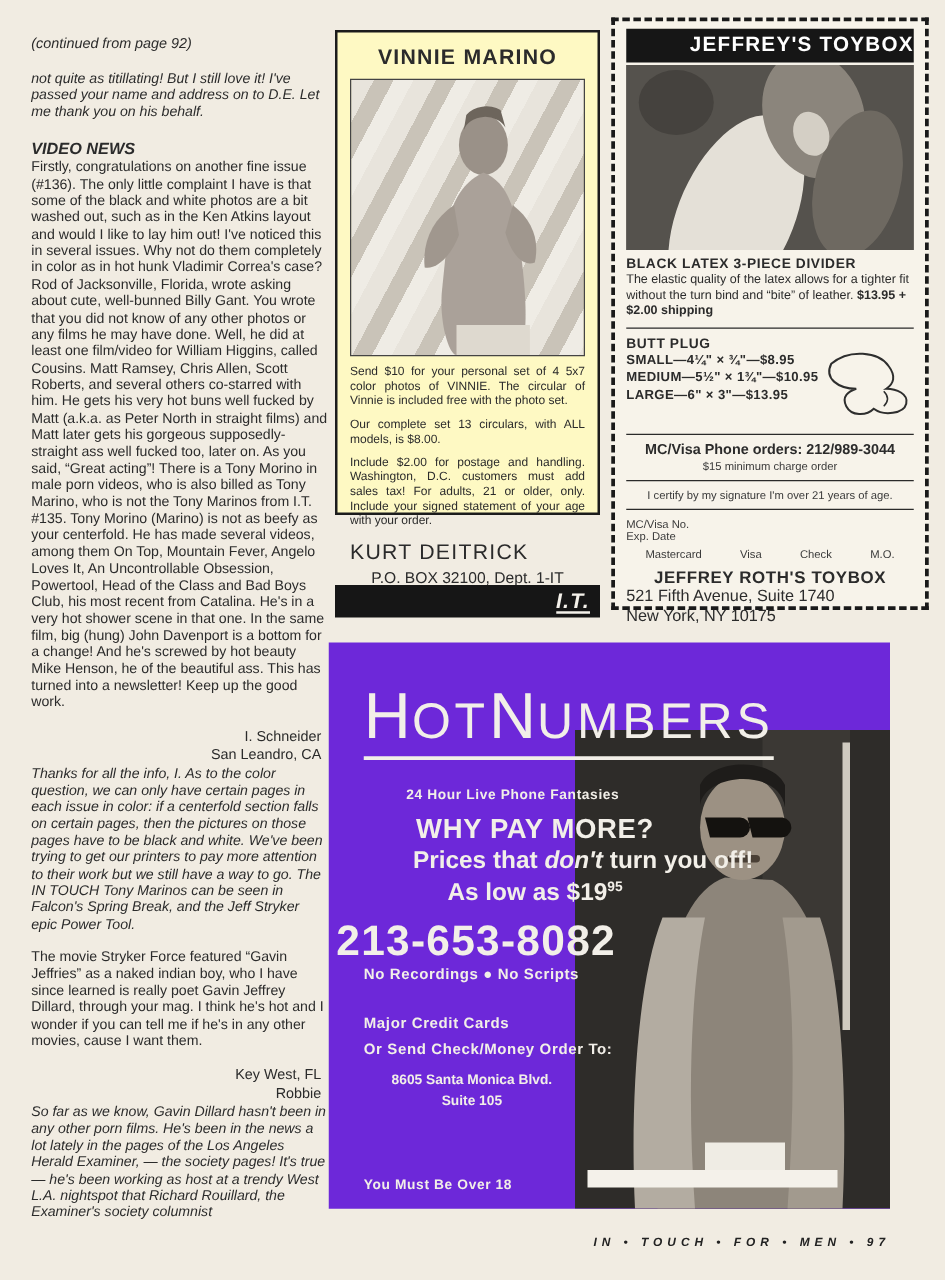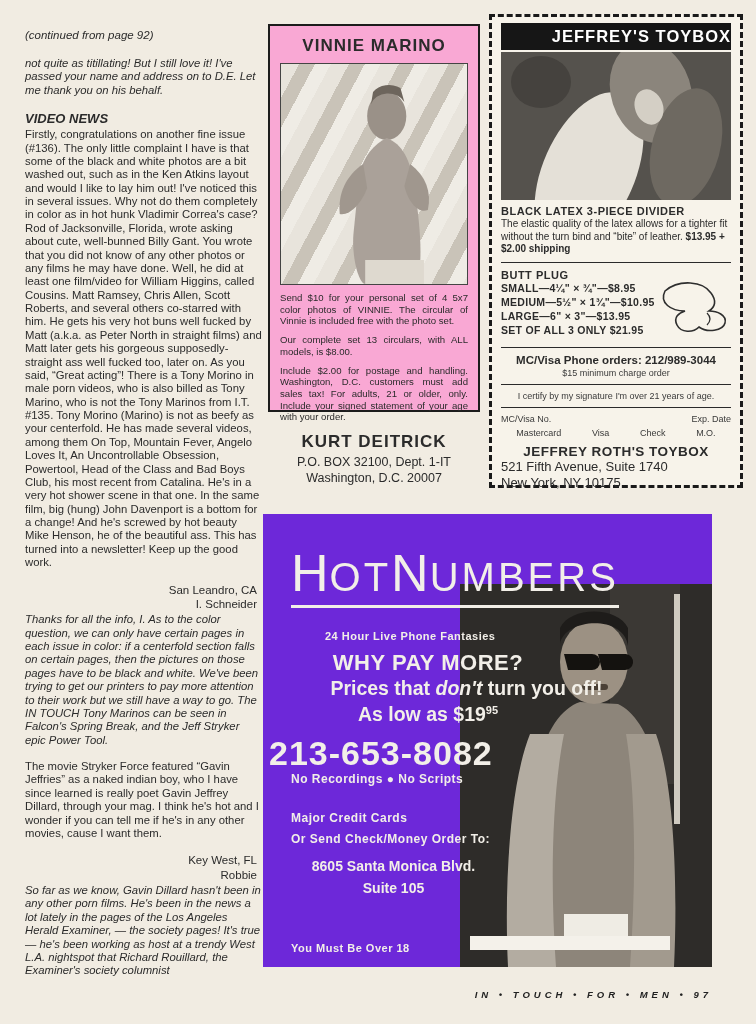--- a/index.html
+++ b/index.html
@@ -9,45 +9,45 @@
   
   .left-col{position:absolute;left:25px;top:26px;width:238px;}
   .letters-title{font-size:29px;font-weight:bold;font-style:italic;letter-spacing:1px;margin:0;line-height:1;}
   .continued{font-style:italic;font-size:11.5px;margin:3px 0 16px 0;}
   .body-p{font-size:11.3px;line-height:1.185;margin:0 0 13px 0;text-align:left;}
   .italic-p{font-style:italic;}
   .sec-head{font-size:13px;font-weight:bold;font-style:italic;margin:14px 0 2px 0;}
   .sig{font-size:11.5px;text-align:right;line-height:1.25;margin:2px 6px 2px 0;}
 
   
-  .vinnie-ad{position:absolute;left:268px;top:24px;width:212px;height:388px;background:#f9a8d4;border:2px solid #1c1c1c;box-sizing:border-box;padding:8px 10px;}
+  .vinnie-ad{position:absolute;left:268px;top:24px;width:212px;height:388px;background:#fef9c3;border:2px solid #1c1c1c;box-sizing:border-box;padding:8px 10px;}
   .vinnie-title{font-size:17px;font-weight:bold;text-align:center;letter-spacing:1px;margin:2px 0 7px 0;}
   .vinnie-photo{width:100%;height:222px;border:1px solid #444;box-sizing:border-box;background:repeating-linear-gradient(118deg,#e8e4dc 0 16px,#c9c3b8 16px 30px,#efece5 30px 44px);position:relative;overflow:hidden;}
   .vinnie-ad p{font-size:9.6px;line-height:1.22;text-align:justify;margin:7px 0 0 0;}
-  .kurt{font-size:17px;font-weight:bold;text-align:center;letter-spacing:1px;margin:9px 0 2px 0;}
+  .kurt{font-size:17px;font-weight:normal;text-align:left;letter-spacing:1px;margin:9px 0 2px 0;}
   .kurt-addr{font-size:12.5px;text-align:center;line-height:1.3;}
   .it-bar{position:absolute;left:268px;top:468px;width:212px;height:26px;background:#161616;display:flex;align-items:center;justify-content:flex-end;padding-right:8px;box-sizing:border-box;}
   .it-logo{color:#f4f1ea;font-weight:bold;font-style:italic;font-size:17px;letter-spacing:1px;border-bottom:2px solid #f4f1ea;line-height:1;}
 
   
   .toybox-ad{position:absolute;left:489px;top:14px;width:254px;height:474px;background:#f7f3ea;border:3px dashed #1a1a1a;box-sizing:border-box;padding:6px 9px;}
   .tb-titlebar{background:#161616;color:#ffffff;font-size:16.5px;font-weight:bold;text-align:right;letter-spacing:1px;padding:4px 0;}
   .tb-photo{width:100%;height:148px;margin-top:2px;background:#4c4a46;position:relative;overflow:hidden;}
   .tb-prod-name{font-size:11px;font-weight:bold;letter-spacing:.5px;margin-top:5px;}
   .tb-prod-desc{font-size:10px;line-height:1.25;margin-top:1px;}
   .tb-price{font-weight:bold;}
   .tb-rule{border:none;border-top:1.5px solid #2a2a2a;margin:6px 0;}
   .tb-plug{position:relative;min-height:72px;}
   .tb-plug-title{font-size:11px;font-weight:bold;letter-spacing:.5px;}
   .tb-plug-line{font-size:10.5px;font-weight:bold;line-height:1.35;letter-spacing:.3px;}
   .plug-draw{position:absolute;right:0;top:8px;}
   .tb-phone{font-size:11.5px;font-weight:bold;text-align:center;}
   .tb-min{font-size:9px;text-align:center;margin-top:2px;color:#3a3a3a;}
   .tb-certify{font-size:9px;color:#3a3a3a;text-align:center;}
-  .tb-form-row1{display:flex;justify-content:space-between;font-size:9px;color:#3a3a3a;}
+  .tb-form-row1{display:flex;justify-content:space-between;font-size:9px;color:#3a3a3a;flex-direction:column;}
   .tb-form-row2{display:flex;justify-content:space-around;font-size:9px;color:#3a3a3a;margin-top:4px;}
   .tb-company{font-size:13.5px;font-weight:bold;text-align:center;margin-top:6px;letter-spacing:.5px;}
   .tb-caddr{font-size:13px;line-height:1.3;}
 
   
   .hotnumbers{position:absolute;left:263px;top:514px;width:449px;height:453px;background:#6d28d9;color:#f2efe8;overflow:hidden;}
   .hn-photo{position:absolute;right:0;top:70px;width:252px;height:383px;}
   .hn-logo{position:absolute;left:28px;top:36px;white-space:nowrap;border-bottom:3px solid #f2efe8;padding-bottom:8px;line-height:.9;}
   .hn-logo .big{font-size:52px;letter-spacing:1px;}
   .hn-logo .small{font-size:40px;letter-spacing:3px;}
@@ -55,39 +55,39 @@
   .hn-h1{position:absolute;left:0;top:136px;width:330px;text-align:center;font-size:22px;font-weight:bold;letter-spacing:.5px;}
   .hn-h2{position:absolute;left:0;top:163px;width:345px;text-align:center;font-size:19.5px;font-weight:bold;padding-left:31px;}
   .hn-h2 .it{font-style:italic;}
   .hn-h3{position:absolute;left:0;top:189px;width:330px;text-align:center;font-size:19.5px;font-weight:bold;}
   .hn-h3 sup{font-size:11px;}
   .hn-phone{position:absolute;left:6px;top:220px;font-size:34px;font-weight:bold;letter-spacing:1px;}
   .hn-line{font-size:12px;font-weight:bold;letter-spacing:.5px;position:absolute;left:28px;}
   .hn-norec{top:258px;}
   .hn-major{top:297px;}
   .hn-orsend{top:318px;}
-  .hn-addr{position:absolute;left:28px;top:342px;width:205px;text-align:center;font-size:14px;font-weight:bold;line-height:1.55;}
+  .hn-addr{position:absolute;left:12px;top:342px;width:205px;text-align:center;font-size:11px;font-weight:bold;line-height:1.55;}
   .hn-age{top:428px;font-size:11px;}
 
   
   .footer{position:absolute;right:44px;top:989px;font-size:9.5px;font-weight:bold;font-style:italic;letter-spacing:4px;color:#222;}
 </style>
 </head>
 <body>
 
 <div class="page">
 
   <div class="left-col">
     <div class="continued">(continued from page 92)</div>
     <p class="body-p italic-p">not quite as titillating! But I still love it! I've passed your name and address on to D.E. Let me thank you on his behalf.</p>
     <h2 class="sec-head">VIDEO NEWS</h2>
     <p class="body-p">Firstly, congratulations on another fine issue (#136). The only little complaint I have is that some of the black and white photos are a bit washed out, such as in the Ken Atkins layout and would I like to lay him out! I've noticed this in several issues. Why not do them completely in color as in hot hunk Vladimir Correa's case? Rod of Jacksonville, Florida, wrote asking about cute, well-bunned Billy Gant. You wrote that you did not know of any other photos or any films he may have done. Well, he did at least one film/video for William Higgins, called Cousins. Matt Ramsey, Chris Allen, Scott Roberts, and several others co-starred with him. He gets his very hot buns well fucked by Matt (a.k.a. as Peter North in straight films) and Matt later gets his gorgeous supposedly-straight ass well fucked too, later on. As you said, “Great acting”! There is a Tony Morino in male porn videos, who is also billed as Tony Marino, who is not the Tony Marinos from I.T. #135. Tony Morino (Marino) is not as beefy as your centerfold. He has made several videos, among them On Top, Mountain Fever, Angelo Loves It, An Uncontrollable Obsession, Powertool, Head of the Class and Bad Boys Club, his most recent from Catalina. He's in a very hot shower scene in that one. In the same film, big (hung) John Davenport is a bottom for a change! And he's screwed by hot beauty Mike Henson, he of the beautiful ass. This has turned into a newsletter! Keep up the good work.</p>
     <div class="sig">
+      <div>I. Schneider</div>
       <div>San Leandro, CA</div>
-      <div>I. Schneider</div>
     </div>
     <p class="body-p italic-p">Thanks for all the info, I. As to the color question, we can only have certain pages in each issue in color: if a centerfold section falls on certain pages, then the pictures on those pages have to be black and white. We've been trying to get our printers to pay more attention to their work but we still have a way to go. The IN TOUCH Tony Marinos can be seen in Falcon's Spring Break, and the Jeff Stryker epic Power Tool.</p>
     <p class="body-p">The movie Stryker Force featured “Gavin Jeffries” as a naked indian boy, who I have since learned is really poet Gavin Jeffrey Dillard, through your mag. I think he's hot and I wonder if you can tell me if he's in any other movies, cause I want them.</p>
     <div class="sig">
       <div>Key West, FL</div>
       <div>Robbie</div>
     </div>
     <p class="body-p italic-p">So far as we know, Gavin Dillard hasn't been in any other porn films. He's been in the news a lot lately in the pages of the Los Angeles Herald Examiner, — the society pages! It's true — he's been working as host at a trendy West L.A. nightspot that Richard Rouillard, the Examiner's society columnist</p>
   </div>
 
@@ -105,20 +105,23 @@
     </div>
     <p>Send $10 for your personal set of 4 5x7 color photos of VINNIE. The circular of Vinnie is included free with the photo set.</p>
     <p>Our complete set 13 circulars, with ALL models, is $8.00.</p>
     <p>Include $2.00 for postage and handling. Washington, D.C. customers must add sales tax! For adults, 21 or older, only. Include your signed statement of your age with your order.</p>
     <div class="kurt">KURT DEITRICK</div>
     <div class="kurt-addr">
       <div>P.O. BOX 32100, Dept. 1-IT</div>
       <div>Washington, D.C. 20007</div>
     </div>
   </div>
+  <div class="it-bar">
+    <span class="it-logo">I.T.</span>
+  </div>
 
   <div class="toybox-ad">
     <div class="tb-titlebar">JEFFREY'S TOYBOX</div>
     <div class="tb-photo">
       <svg width="100%" height="100%" viewBox="0 0 230 148" preserveAspectRatio="none">
         <rect width="230" height="148" fill="#55524d"></rect>
         <ellipse cx="88" cy="120" rx="46" ry="85" fill="#e4e0d7" transform="rotate(24 88 120)"></ellipse>
         <ellipse cx="150" cy="40" rx="40" ry="52" fill="#8b857c" transform="rotate(-18 150 40)"></ellipse>
         <ellipse cx="185" cy="95" rx="34" ry="60" fill="#6e6961" transform="rotate(15 185 95)"></ellipse>
         <ellipse cx="148" cy="55" rx="14" ry="18" fill="#d4cfc5" transform="rotate(-20 148 55)"></ellipse>
@@ -129,21 +132,20 @@
     <div class="tb-prod-desc">
       <span>The elastic quality of the latex allows for a tighter fit without the turn bind and “bite” of leather.</span>
       <span class="tb-price">$13.95 + $2.00 shipping</span>
     </div>
     <hr class="tb-rule">
     <div class="tb-plug">
       <div class="tb-plug-title">BUTT PLUG</div>
       <div class="tb-plug-line">SMALL—4¼" × ¾"—$8.95</div>
       <div class="tb-plug-line">MEDIUM—5½" × 1¾"—$10.95</div>
       <div class="tb-plug-line">LARGE—6" × 3"—$13.95</div>
-      <div class="tb-plug-line">SET OF ALL 3 ONLY $21.95</div>
       <svg class="plug-draw" width="72" height="58" viewBox="0 0 72 58">
         <path d="M6 14 C20 2 44 4 52 16 C58 24 56 30 50 34 C58 34 68 38 66 46 C64 54 48 56 40 50 C34 56 22 56 18 48 C14 40 20 36 26 34 C12 34 0 26 6 14 Z" fill="none" stroke="#2e2e2e" stroke-width="1.6"></path>
         <path d="M48 36 C52 40 52 44 48 48" fill="none" stroke="#2e2e2e" stroke-width="1.2"></path>
       </svg>
     </div>
     <hr class="tb-rule">
     <div class="tb-phone">MC/Visa Phone orders: 212/989-3044</div>
     <div class="tb-min">$15 minimum charge order</div>
     <hr class="tb-rule">
     <div class="tb-certify">I certify by my signature I'm over 21 years of age.</div>

